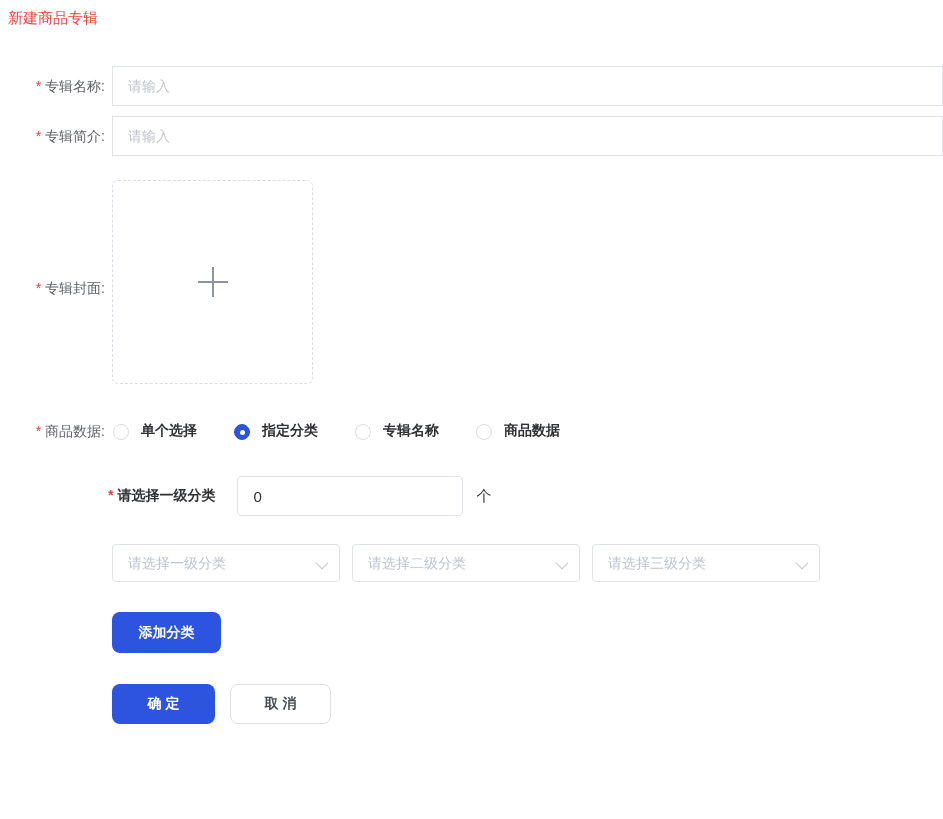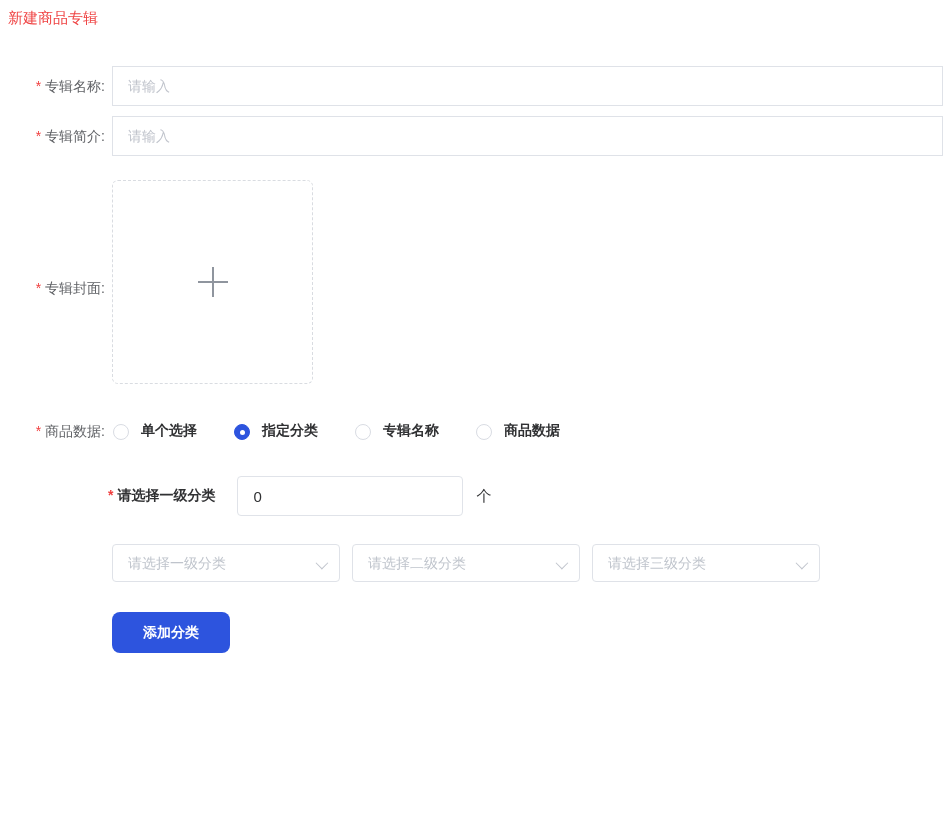--- a/index.html
+++ b/index.html
@@ -145,21 +145,21 @@
     cursor: pointer;
     display: inline-flex; align-items: center; justify-content: center;
     border: none;
     outline: none;
   }
   .btn-primary { background: #2d54de; color: #ffffff; }
   .btn-plain {
     background: #fff; color: #4a4d52;
     border: 1px solid #dcdfe6;
   }
-  .btn-add { margin-left: 112px; width: 118px; height: 41px; }
+  .btn-add { margin-left: 112px; width: 109px; height: 41px; }
   .action-row { margin-left: 112px; display: flex; align-items: center; }
   .btn-confirm { width: 103px; }
   .btn-cancel { width: 101px; margin-left: 15px; }
 </style>
 </head>
 <body>
 
 <div class="page">
 
   <div class="page-title">新建商品专辑</div>
@@ -221,14 +221,18 @@
     <div class="select-box">
       <span class="select-placeholder">请选择三级分类</span>
       <span class="chevron-down"></span>
     </div>
   </div>
 
   <div style="margin-top:30px">
     <button class="btn btn-primary btn-add">添加分类</button>
   </div>
 
+  <div class="action-row" style="margin-top:31px">
+    <button class="btn btn-primary btn-confirm">确 定</button>
+    <button class="btn btn-plain btn-cancel">取 消</button>
+  </div>
 
 </div>
 
 </body></html>

